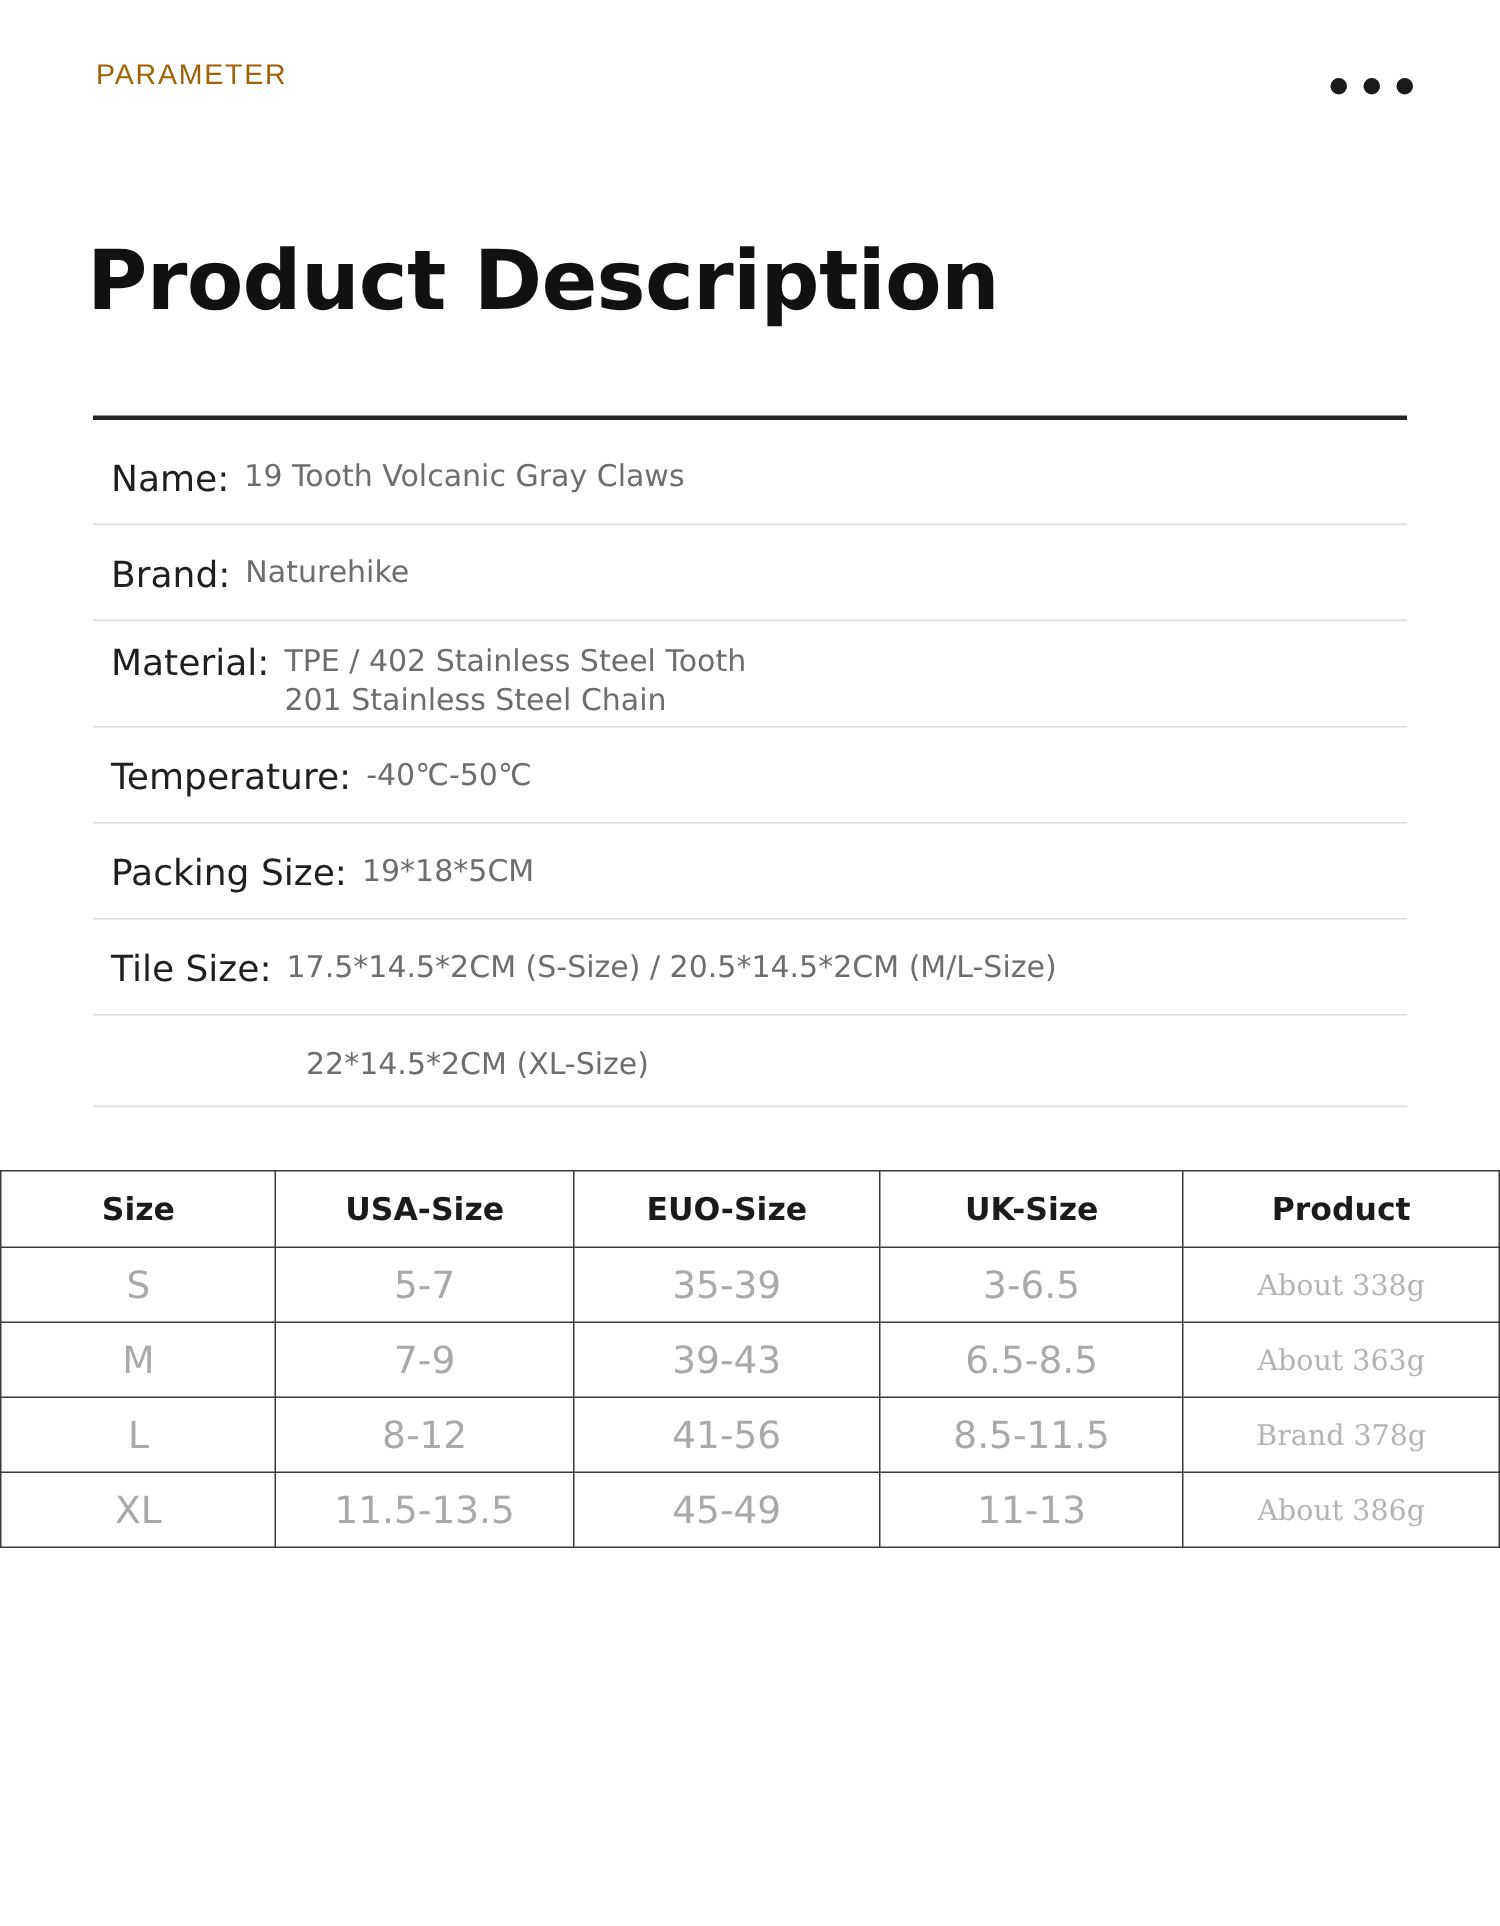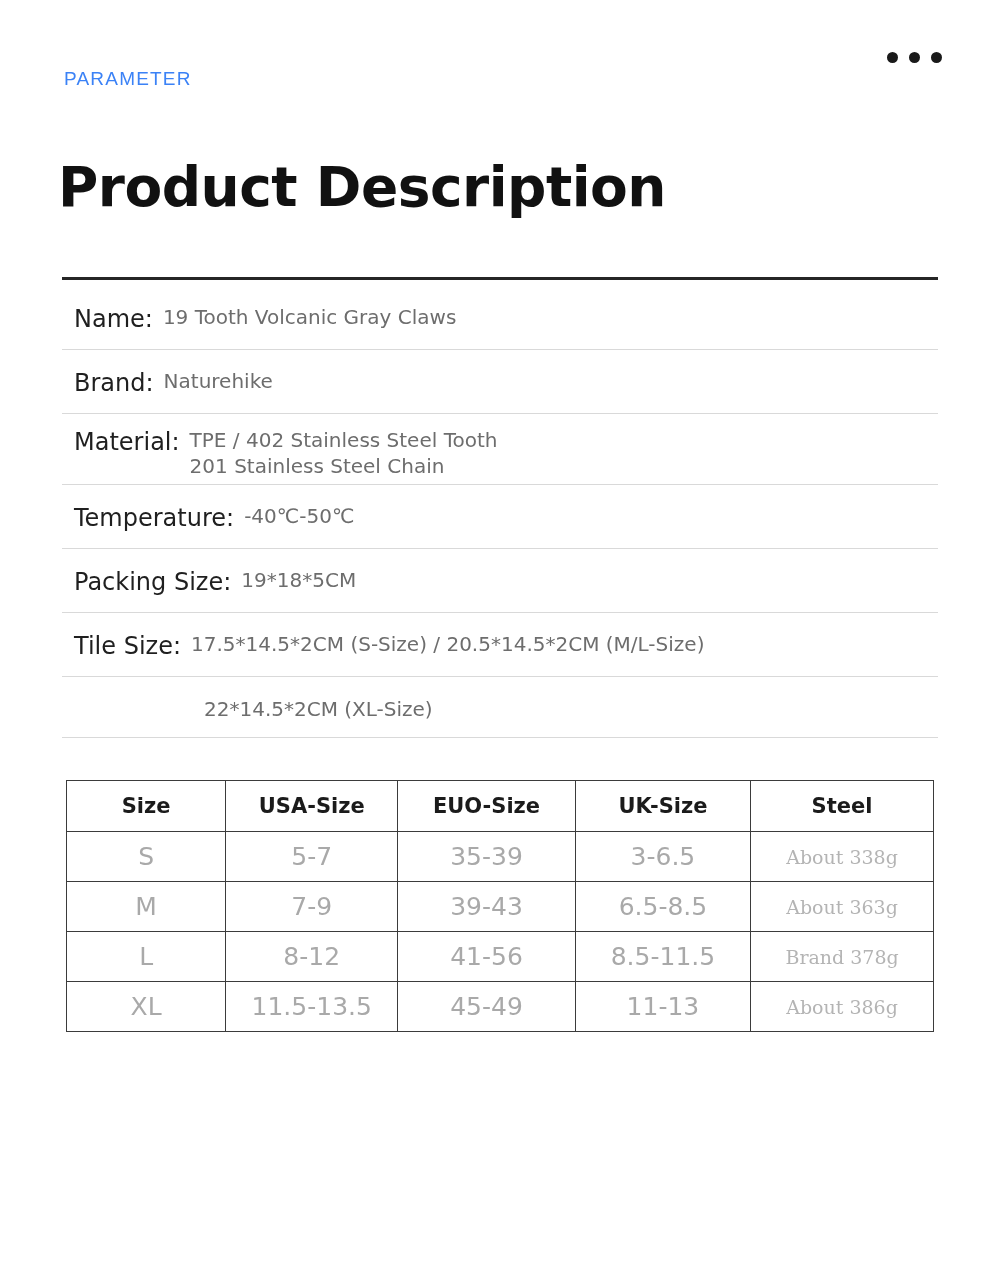--- a/index.html
+++ b/index.html
@@ -17,24 +17,24 @@
   }
 
   
   .topbar {
     position: relative;
     height: 112px;
   }
   .topbar .label {
     position: absolute;
     left: 64px;
-    top: 68px;
+    top: 40px;
     font-size: 19px;
     letter-spacing: 1.2px;
-    color: #3b82f6;
+    color: #a16207;
     font-family: "Liberation Sans", sans-serif;
   }
   .dots {
     position: absolute;
     right: 58px;
     top: 52px;
     display: flex;
     gap: 11px;
     align-items: center;
   }
@@ -96,21 +96,21 @@
   .spec-row.cont {
     padding: 20px 0 16px 0;
   }
   .spec-row.cont .spec-val {
     margin-left: 142px;
   }
 
   
   .table-wrap {
     margin: 42px auto 0 auto;
-    width: 868px;
+    width: 1000px;
     display: flex;
     justify-content: center;
   }
   table.size-table {
     border-collapse: collapse;
     width: 1090px;
     max-width: 1090px;
     table-layout: fixed;
   }
   table.size-table td, table.size-table th {
@@ -204,21 +204,21 @@
       <col class="c-euo">
       <col class="c-uk">
       <col class="c-w">
     </colgroup>
     <thead>
       <tr>
         <th>Size</th>
         <th>USA-Size</th>
         <th>EUO-Size</th>
         <th>UK-Size</th>
-        <th>Steel</th>
+        <th>Product</th>
       </tr>
     </thead>
     <tbody>
       <tr>
         <td>S</td>
         <td>5-7</td>
         <td>35-39</td>
         <td>3-6.5</td>
         <td class="weight">About 338g</td>
       </tr>

